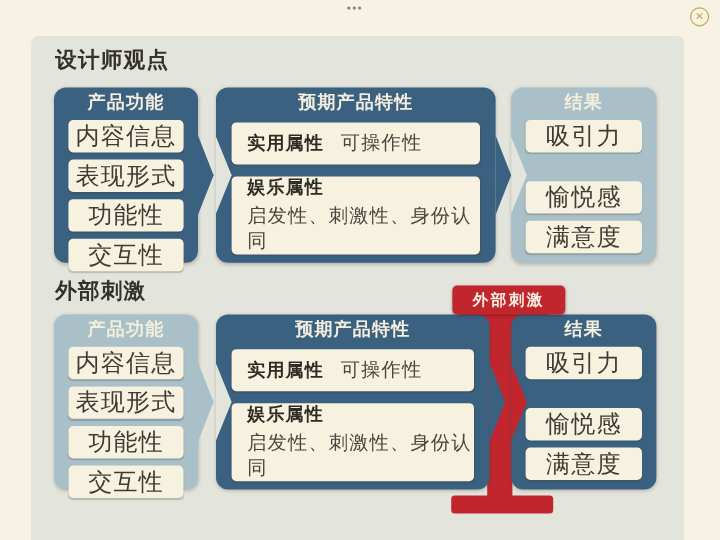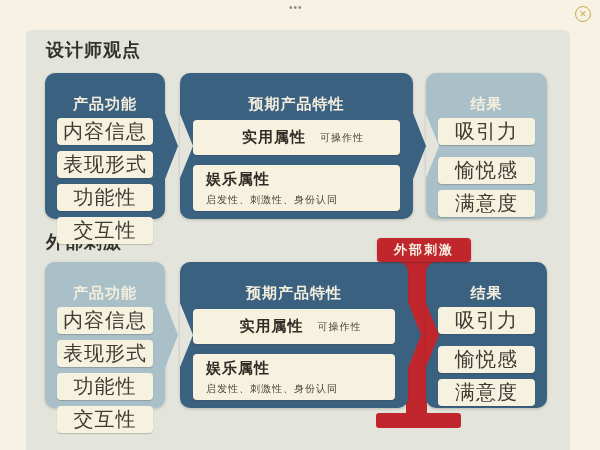--- a/index.html
+++ b/index.html
@@ -28,21 +28,21 @@
     position:absolute; font-size:18px; font-weight:bold; color:#33312c;
     letter-spacing:1px;
   }
   .h-designer { left:46px; top:38px; }
   .h-user { left:46px; top:230px; }
 
   
   .fbox {
     position:absolute; height:146px; border-radius:10px;
     display:flex; flex-direction:column;
-    padding:19px 7px 8px 7px;
+    padding:1px 7px 8px 7px;
     box-shadow:0 1px 3px rgba(60,55,40,0.25);
     z-index:2;
   }
   .dark  { background:#3b6181; }
   .light { background:#a9c0c8; }
   .fbox-title {
     flex:0 0 24px; text-align:center; line-height:24px;
     font-size:15px; font-weight:bold; color:#f4eedd; letter-spacing:1px;
   }
   .fbox-items { flex:1; display:flex; flex-direction:column; gap:6px; padding:2px 5px 0 5px; }
@@ -73,29 +73,29 @@
   }
   .notch-red::before { border-left-color:#c1262d; }
 
   
   .attr-box {
     background:#f7f2df; border-radius:4px; margin:0 6px;
     color:#3f3b33; box-shadow:0 1px 1px rgba(60,55,40,0.25);
   }
   .attr-small {
     flex:0 0 35px; margin-top:4px;
-    display:flex; align-items:center; gap:14px; padding-left:13px;justify-content:center;
+    display:flex; align-items:center; gap:14px; padding-left:13px;
   }
   .attr-large {
     flex:1; margin-top:10px;
     display:flex; flex-direction:column; justify-content:center; gap:4px;
     padding-left:13px;
   }
   .attr-label { font-size:15px; font-weight:bold; color:#2f2b25; letter-spacing:1px; }
-  .attr-detail { font-size:10px; color:#4a453c; letter-spacing:1px; }
+  .attr-detail { font-size:16px; color:#4a453c; letter-spacing:1px; }
 
   
   .box-a1 { left:45px;  top:73px;  width:120px; }
   .box-a2 { left:180px; top:73px;  width:233px; }
   .box-a3 { left:426px; top:73px;  width:121px; }
   .box-b1 { left:45px;  top:262px; width:120px; }
   .box-b2 { left:180px; top:262px; width:228px; }
   .box-b3 { left:426px; top:262px; width:121px; }
 
   

